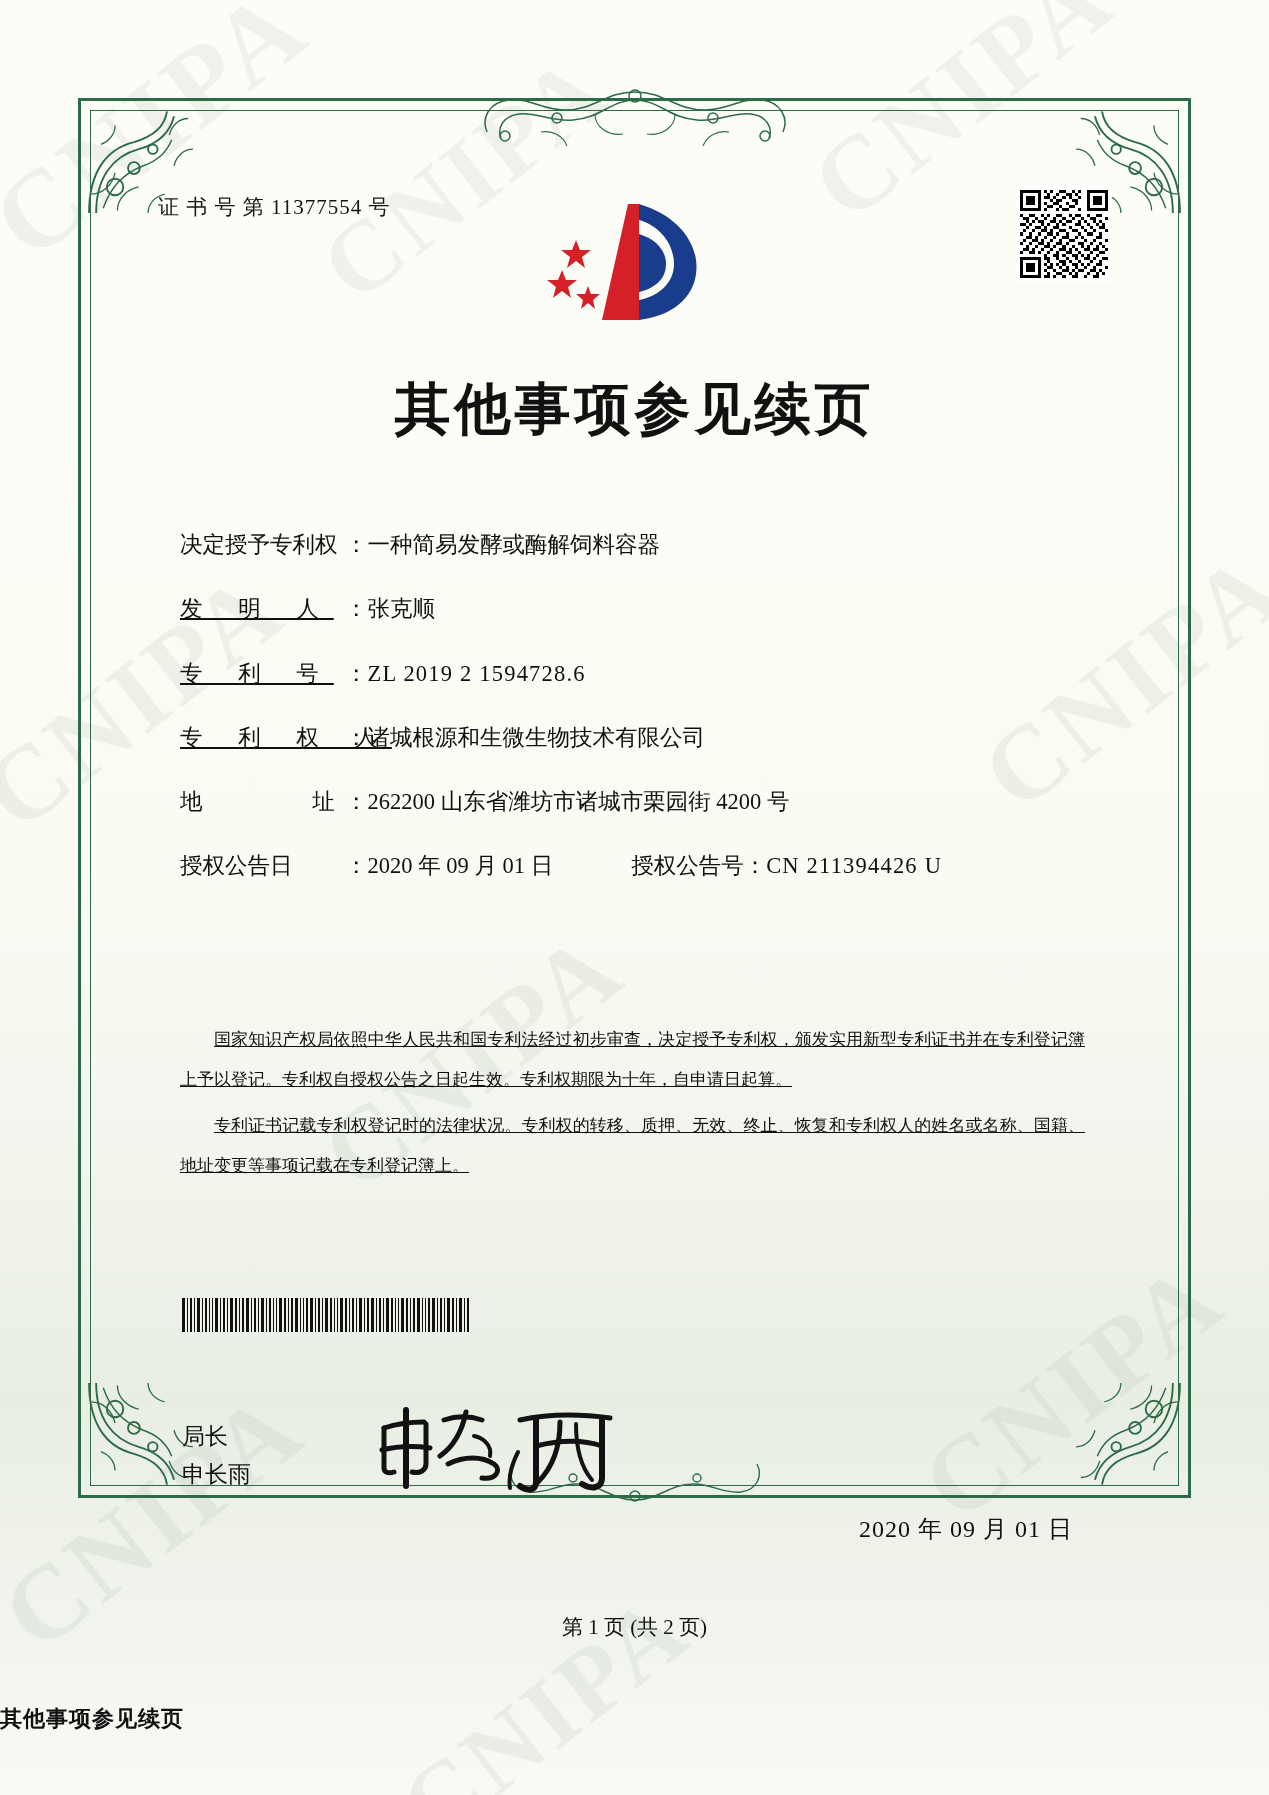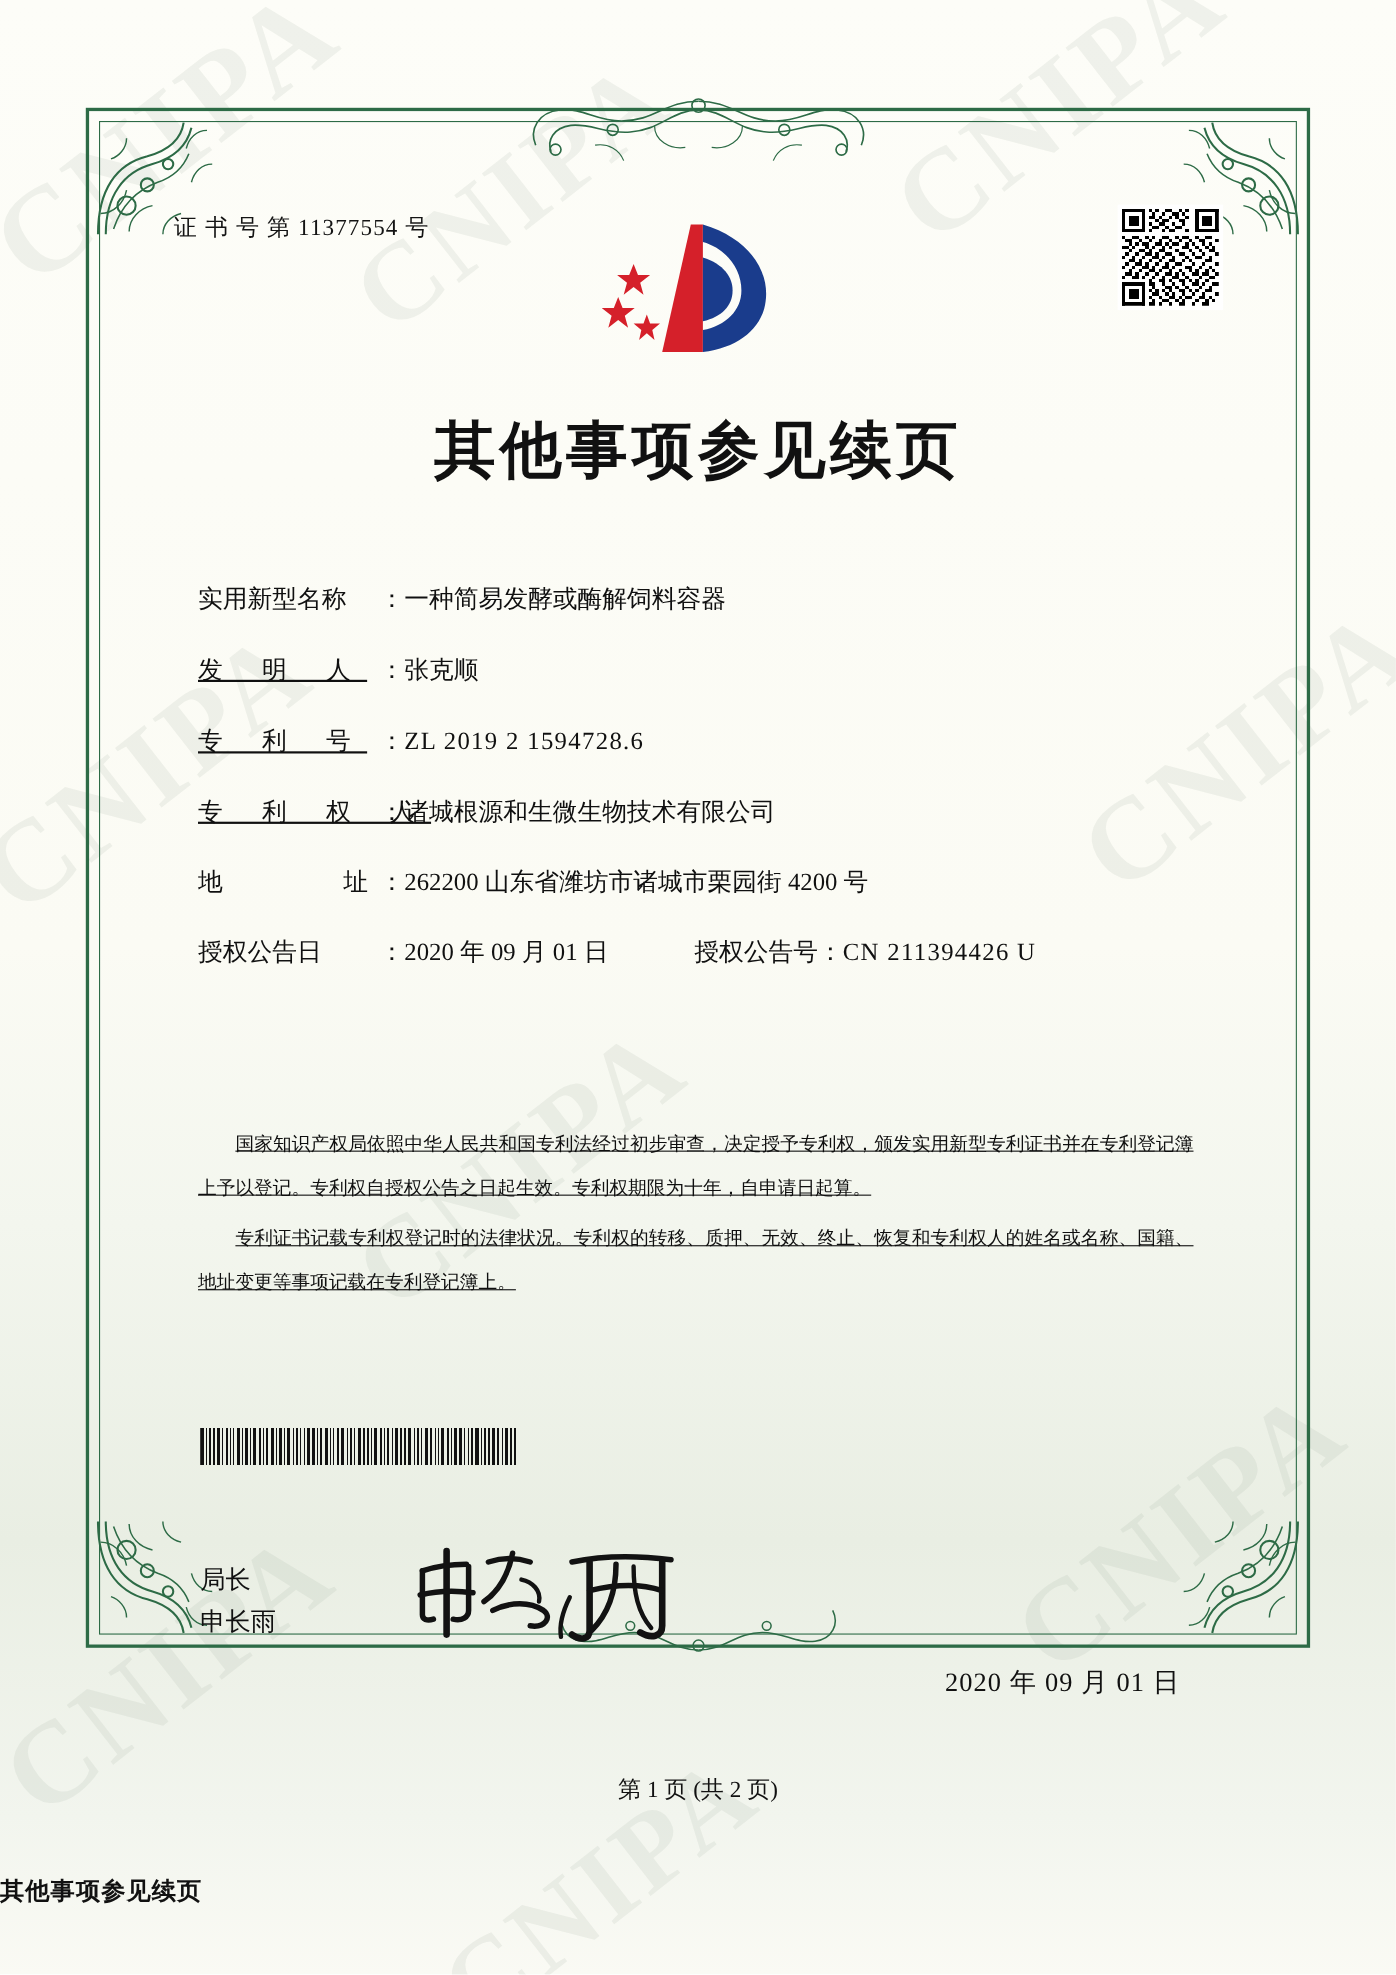--- a/index.html
+++ b/index.html
@@ -581,21 +581,21 @@
       <path d="M99 16 C140 28 160 58 156 86 C153 110 132 128 99 132 L99 112 C120 108 134 94 134 76 C134 56 120 38 99 32 Z" fill="#1a3c8c"></path>
       <path d="M99 46 C118 52 126 64 126 76 C126 90 116 100 99 104 Z" fill="#1a3c8c"></path>
     </svg>
   </div>
 
   <div class="main-title">其他事项参见续页</div>
 
   <div class="fields">
 
     <div class="row">
-      <span class="lbl-6">实用新型名称</span>：<span class="val">一种简易发酵或酶解饲料容器</span>
+      <span class="lbl-6">决定授予专利权</span>：<span class="val">一种简易发酵或酶解饲料容器</span>
     </div>
 
     <div class="row">
       <span class="lbl-4">发 明 人</span>：<span class="val">张克顺</span>
     </div>
 
     <div class="row">
       <span class="lbl-4">专 利 号</span>：<span class="val-mono">ZL 2019 2 1594728.6</span>
     </div>
 

